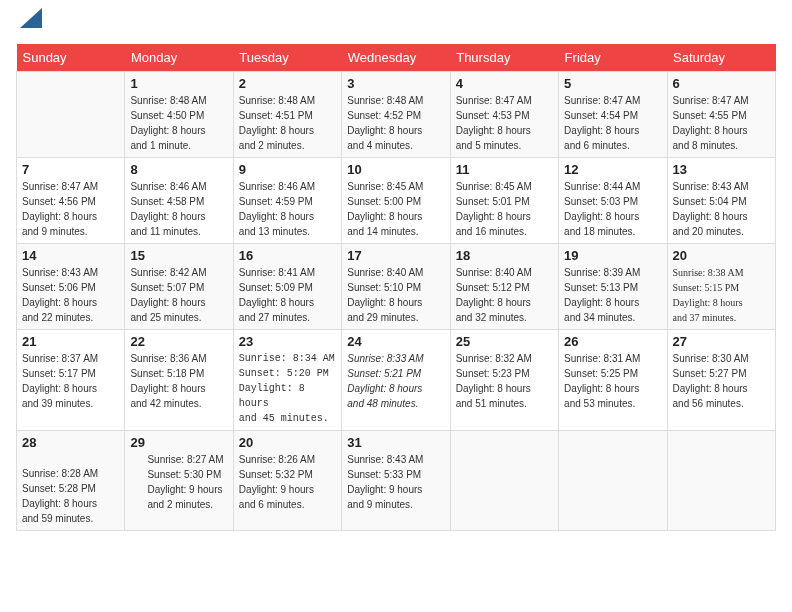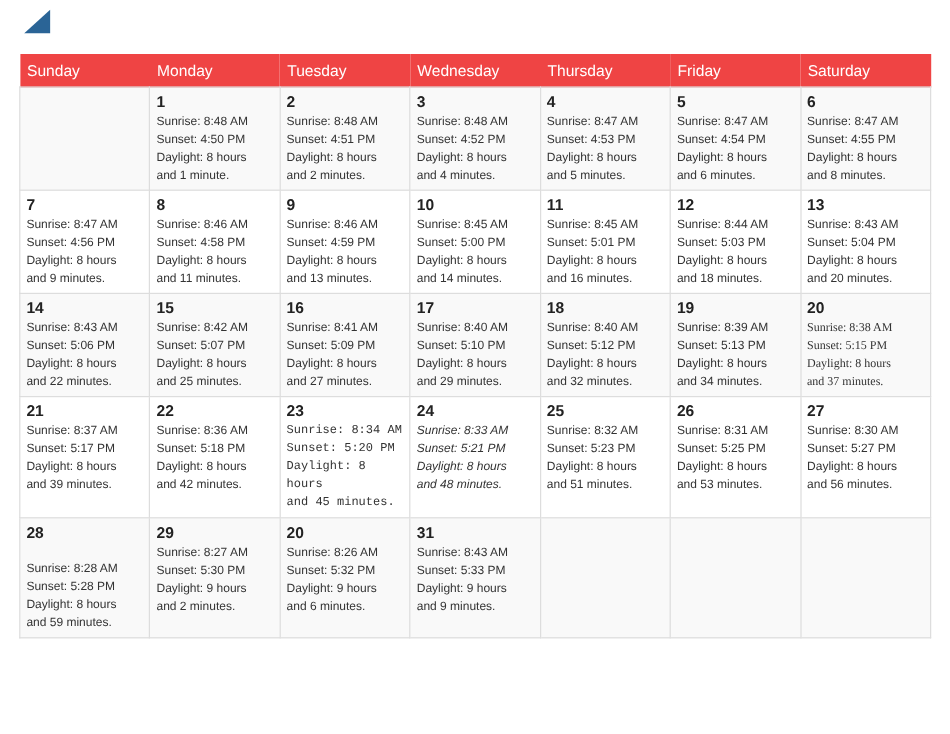--- a/index.html
+++ b/index.html
@@ -314,21 +314,21 @@
       <tr>
         <td>
           <div class="day-num">28</div>
           <div class="day-info" style="white-space: pre-line; margin-top: 16px;">Sunrise: 8:28 AM
 Sunset: 5:28 PM
 Daylight: 8 hours
 and 59 minutes.</div>
         </td>
         <td>
           <div class="day-num">29</div>
-          <div class="day-info" style="white-space: pre-line;">Sunrise: 8:27 AM
+          <div class="day-info" style="white-space: pre-line; margin-left: 17px;">Sunrise: 8:27 AM
 Sunset: 5:30 PM
 Daylight: 9 hours
 and 2 minutes.</div>
         </td>
         <td>
           <div class="day-num">20</div>
           <div class="day-info" style="white-space: pre-line;">Sunrise: 8:26 AM
 Sunset: 5:32 PM
 Daylight: 9 hours
 and 6 minutes.</div>

